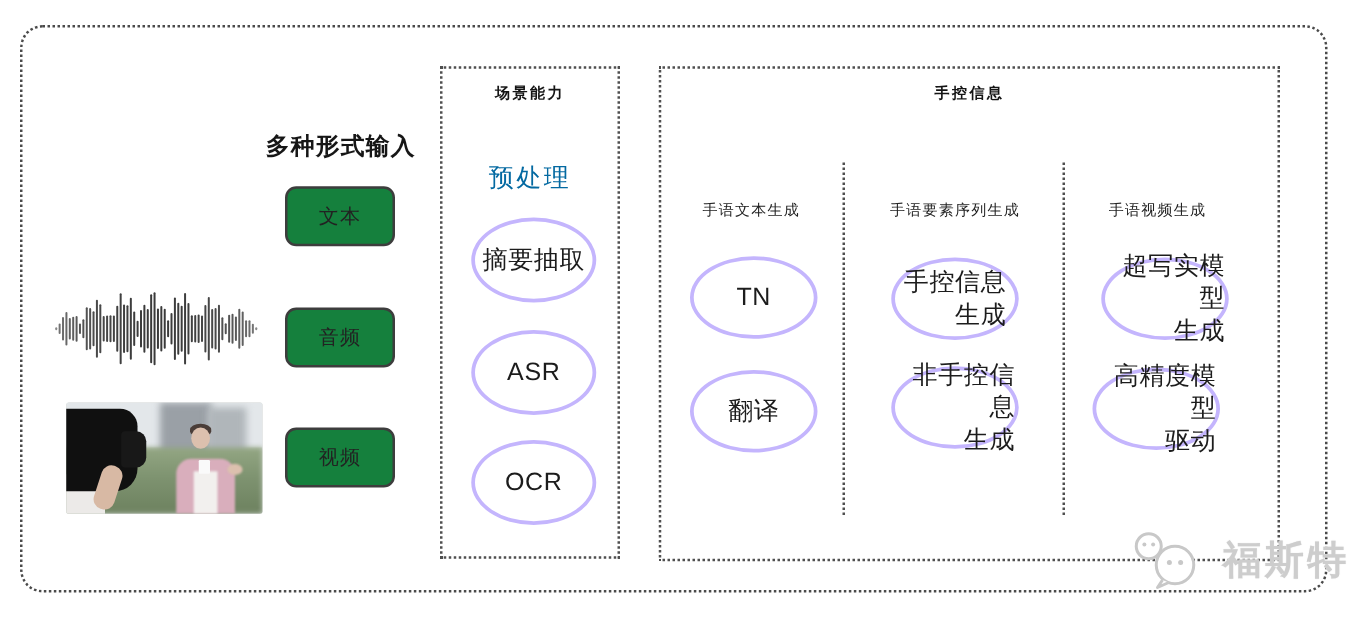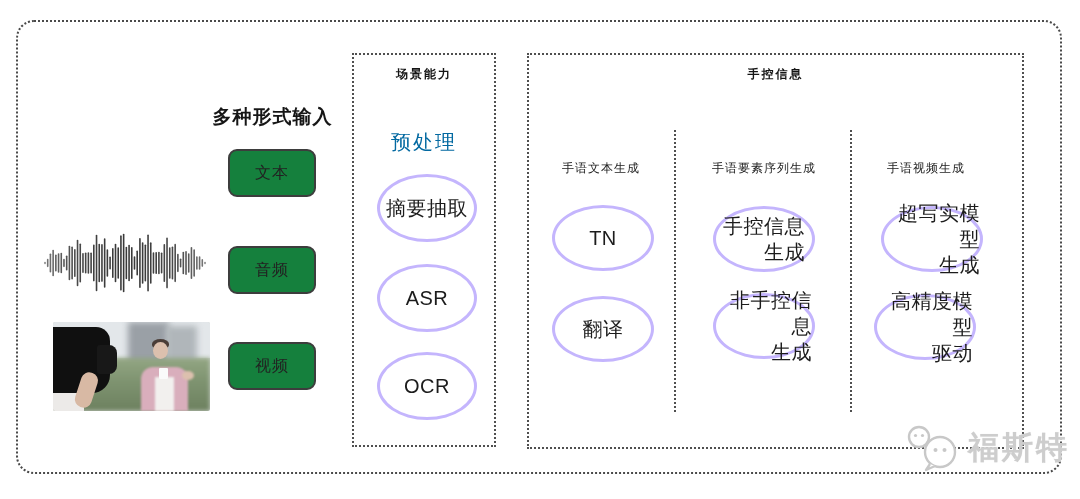--- a/index.html
+++ b/index.html
@@ -91,21 +91,21 @@
   .divider{
     position:absolute;top:75px;height:282px;width:0;
     border-left:2px dotted #4f4f4f;
   }
   .dv0{left:145px}.dv1{left:321px}
   
   .watermark{position:absolute;left:902px;top:424px;display:flex;align-items:center;}
   .wm-icon{width:64px;height:48px;}
   .wm-text{
     font-size:31px;font-weight:700;color:#cdcdcd;letter-spacing:3px;
-    text-shadow:0 0 1px #e6e6e6;margin-left:2px;white-space:nowrap;
+    text-shadow:0 0 1px #e6e6e6;margin-left:12px;white-space:nowrap;
   }
 </style>
 </head>
 <body>
 
 <div id="canvas">
 
   <div class="outer-frame"></div>
 
   <div class="input-title">多种形式输入</div>

